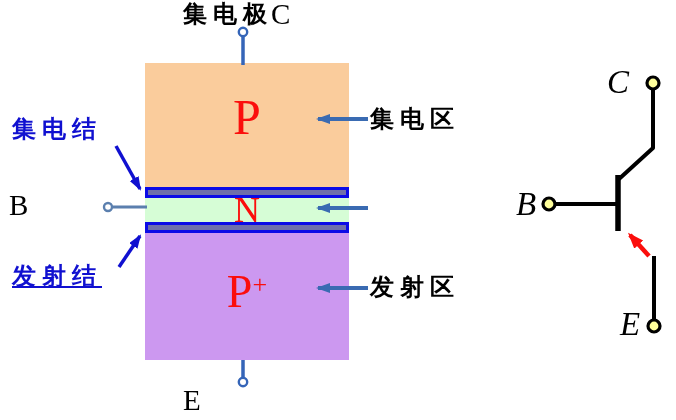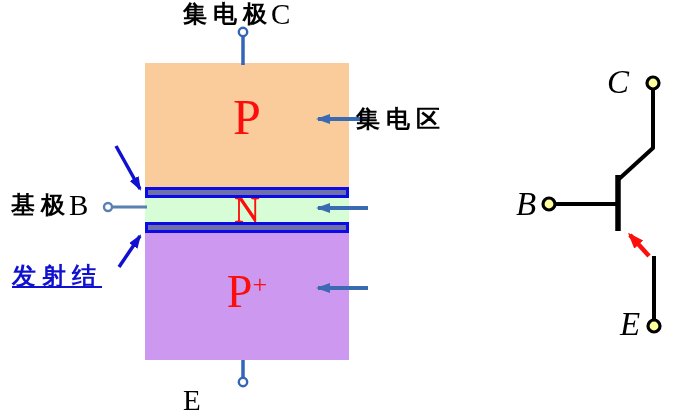--- a/index.html
+++ b/index.html
@@ -40,21 +40,21 @@
   .lbl .latin {
     font-family:"Liberation Serif","DejaVu Serif",serif;
     font-weight:400; font-size:29px; letter-spacing:0; margin-left:-2px;
   }
   .lbl.blue { color:#1010d0; }
   .lbl.collector-term { left:183px; top:1px; }
   .lbl.emitter-term   { left:185px; top:387px; }
   .lbl.base-term      { left:11px;  top:192px; }
   .lbl.cjunction      { left:12px;  top:116px; }
   .lbl.ejunction      { left:12px;  top:263px;text-decoration:underline; }
-  .lbl.r-collector    { left:356px; top:106px; }
+  .lbl.r-collector    { left:370px; top:106px; }
   .lbl.r-base         { left:372px; top:196px; }
   .lbl.r-emitter      { left:370px; top:274px; }
 
   
   .panel {
     position:absolute; left:508px; top:60px; width:159px; height:297px;
     background:#ffff9b;
   }
   .sym-letter {
     position:absolute; color:#000;
@@ -127,27 +127,28 @@
   <div class="lbl collector-term">
       <span>集电极</span>
       <span class="latin">C</span>
     </div>
 
   <div class="lbl emitter-term">
       <span class="latin">E</span>
     </div>
 
   <div class="lbl base-term">
-      <span>基极</span>
       <span class="latin">B</span>
     </div>
 
+  <div class="lbl blue cjunction">集电结</div>
   <div class="lbl blue ejunction">发射结</div>
 
   <div class="lbl r-collector">集电区</div>
+  <div class="lbl r-emitter">发射区</div>
 
   <div class="panel" style="z-index:-1;"></div>
 
   <div class="sym-letter c">C</div>
   <div class="sym-letter b">B</div>
   <div class="sym-letter e">E</div>
 
 </div>
 
 </body></html>

